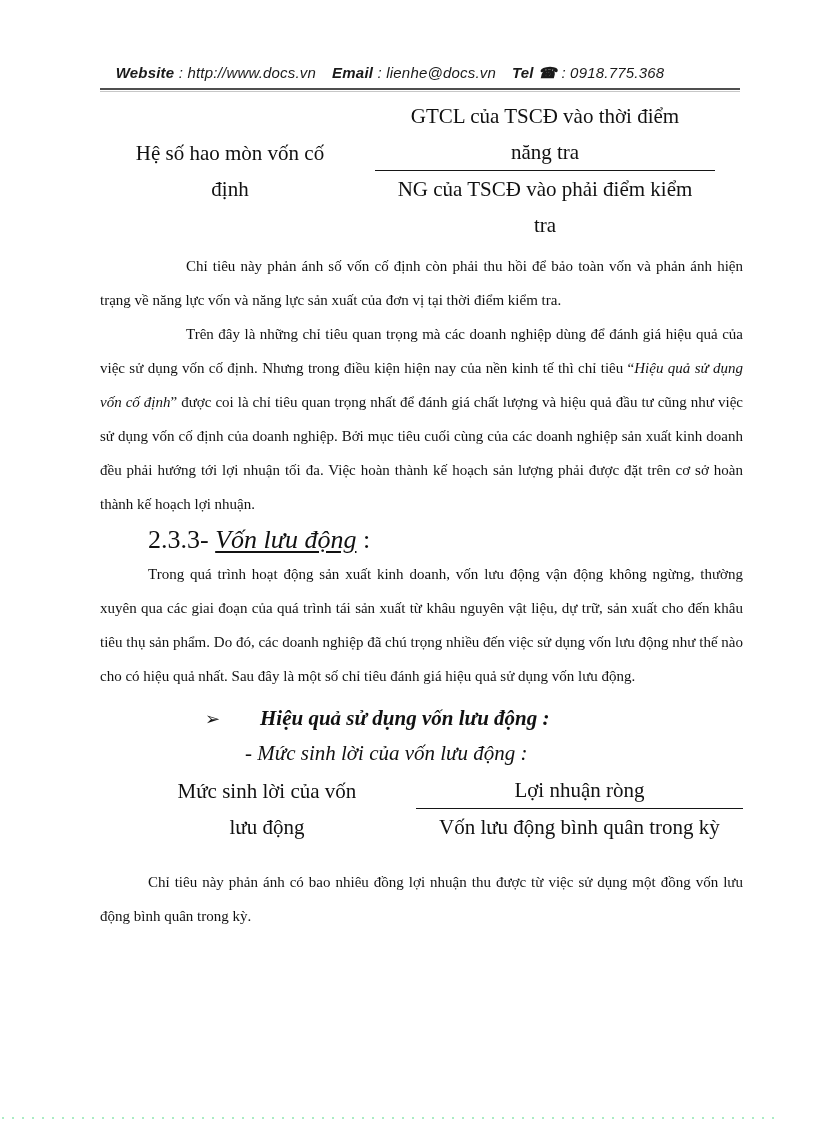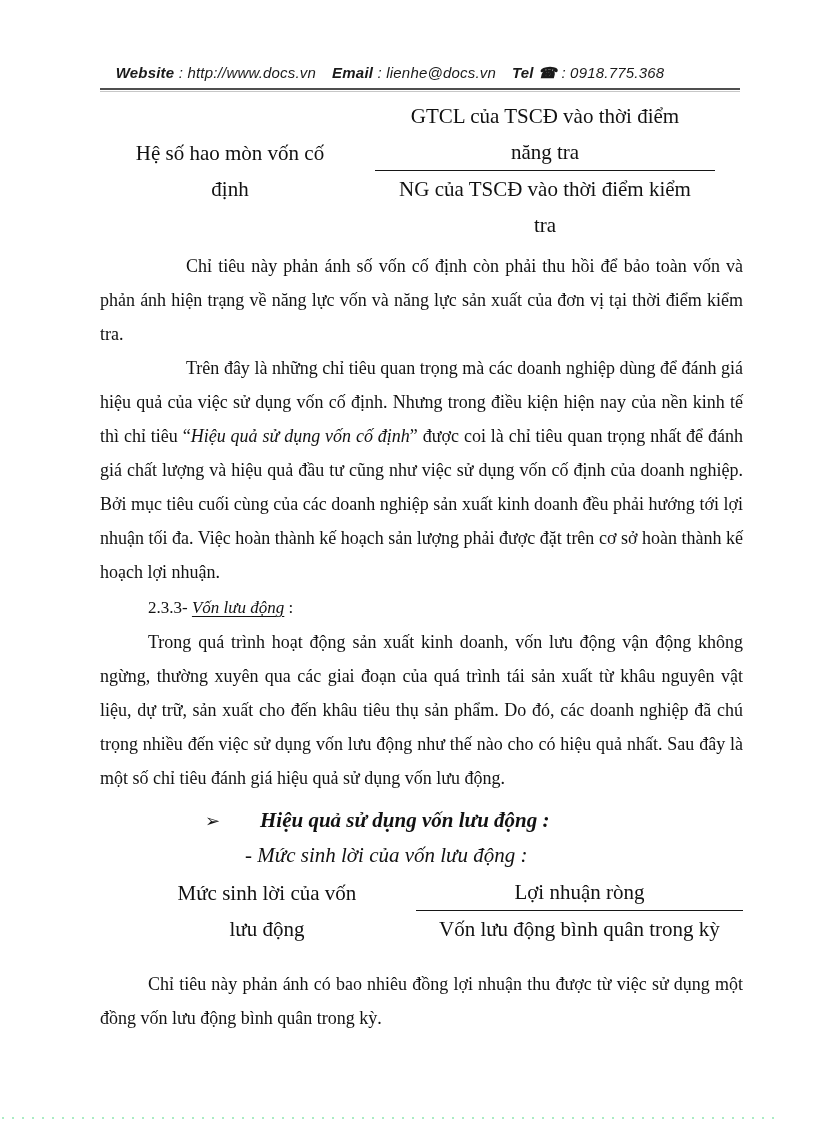--- a/index.html
+++ b/index.html
@@ -40,26 +40,26 @@
   .fraction { text-align:center; }
   .fraction .num, .fraction .den { text-align:center; }
   .fraction .num > span, .fraction .den > span {
     display:inline-block; max-width:302px;
   }
   .fraction .den { border-top:1.5px solid #161616; }
   .f1 { margin-bottom:6px; }
 
   
   p.body {
-    font-size:18px; line-height:34px; text-align:justify; color:#121212;
+    font-size:15px; line-height:34px; text-align:justify; color:#121212;
   }
   .p-indent-lg { text-indent:86px; }
   .p-indent-sm { text-indent:48px; }
   .section-heading {
-    font-size:17px; line-height:34px; margin-top:2px; padding-left:48px;
+    font-size:26px; line-height:34px; margin-top:2px; padding-left:48px;
   }
   .section-heading .title-underline {
     font-style:italic; text-decoration:underline; text-underline-offset:3px;
   }
   .bullet-line {
     font-size:21px; line-height:34px; margin-top:8px; padding-left:105px;
   }
   .bullet-line .marker {
     display:inline-block; width:55px; font-size:18px; font-style:normal;
     font-family:"DejaVu Sans", sans-serif; color:#161616;
@@ -86,21 +86,21 @@
   <div class="header"><span class="hb">Website</span> <span>: http://www.docs.vn</span><span class="grp hb">Email</span> <span>: lienhe@docs.vn</span><span class="grp hb">Tel</span> <span class="hb">☎</span> <span>: 0918.775.368</span></div>
 
   <div class="header-rule"></div>
 
   <div class="content">
 
     <div class="formula-row f1">
       <div class="f-label">Hệ số hao mòn vốn cố định</div>
       <div class="fraction">
         <div class="num"><span>GTCL của TSCĐ vào thời điểm năng tra</span></div>
-        <div class="den"><span>NG của TSCĐ vào thời điểm kiểm tra</span></div>
+        <div class="den"><span>NG của TSCĐ vào phải điểm kiểm tra</span></div>
       </div>
     </div>
 
     <p class="body p-indent-lg">Chỉ tiêu này phản ánh số vốn cố định còn phải thu hồi để bảo toàn vốn và phản ánh hiện trạng về năng lực vốn và năng lực sản xuất của đơn vị tại thời điểm kiểm tra.</p>
 
     <p class="body p-indent-lg"><span>Trên đây là những chỉ tiêu quan trọng mà các doanh nghiệp dùng để đánh giá hiệu quả của việc sử dụng vốn cố định. Nhưng trong điều kiện hiện nay của nền kinh tế thì chỉ tiêu “</span><i>Hiệu quả sử dụng vốn cố định</i><span>” được coi là chỉ tiêu quan trọng nhất để đánh giá chất lượng và hiệu quả đầu tư cũng như việc sử dụng vốn cố định của doanh nghiệp. Bởi mục tiêu cuối cùng của các doanh nghiệp sản xuất kinh doanh đều phải hướng tới lợi nhuận tối đa. Việc hoàn thành kế hoạch sản lượng phải được đặt trên cơ sở hoàn thành kế hoạch lợi nhuận.</span></p>
 
     <p class="section-heading"><span>2.3.3-</span> <span class="title-underline">Vốn lưu động</span><span> :</span></p>
 
     <p class="body p-indent-sm">Trong quá trình hoạt động sản xuất kinh doanh, vốn lưu động vận động không ngừng, thường xuyên qua các giai đoạn của quá trình tái sản xuất từ khâu nguyên vật liệu, dự trữ, sản xuất cho đến khâu tiêu thụ sản phẩm. Do đó, các doanh nghiệp đã chú trọng nhiều đến việc sử dụng vốn lưu động như thế nào cho có hiệu quả nhất. Sau đây là một số chỉ tiêu đánh giá hiệu quả sử dụng vốn lưu động.</p>

